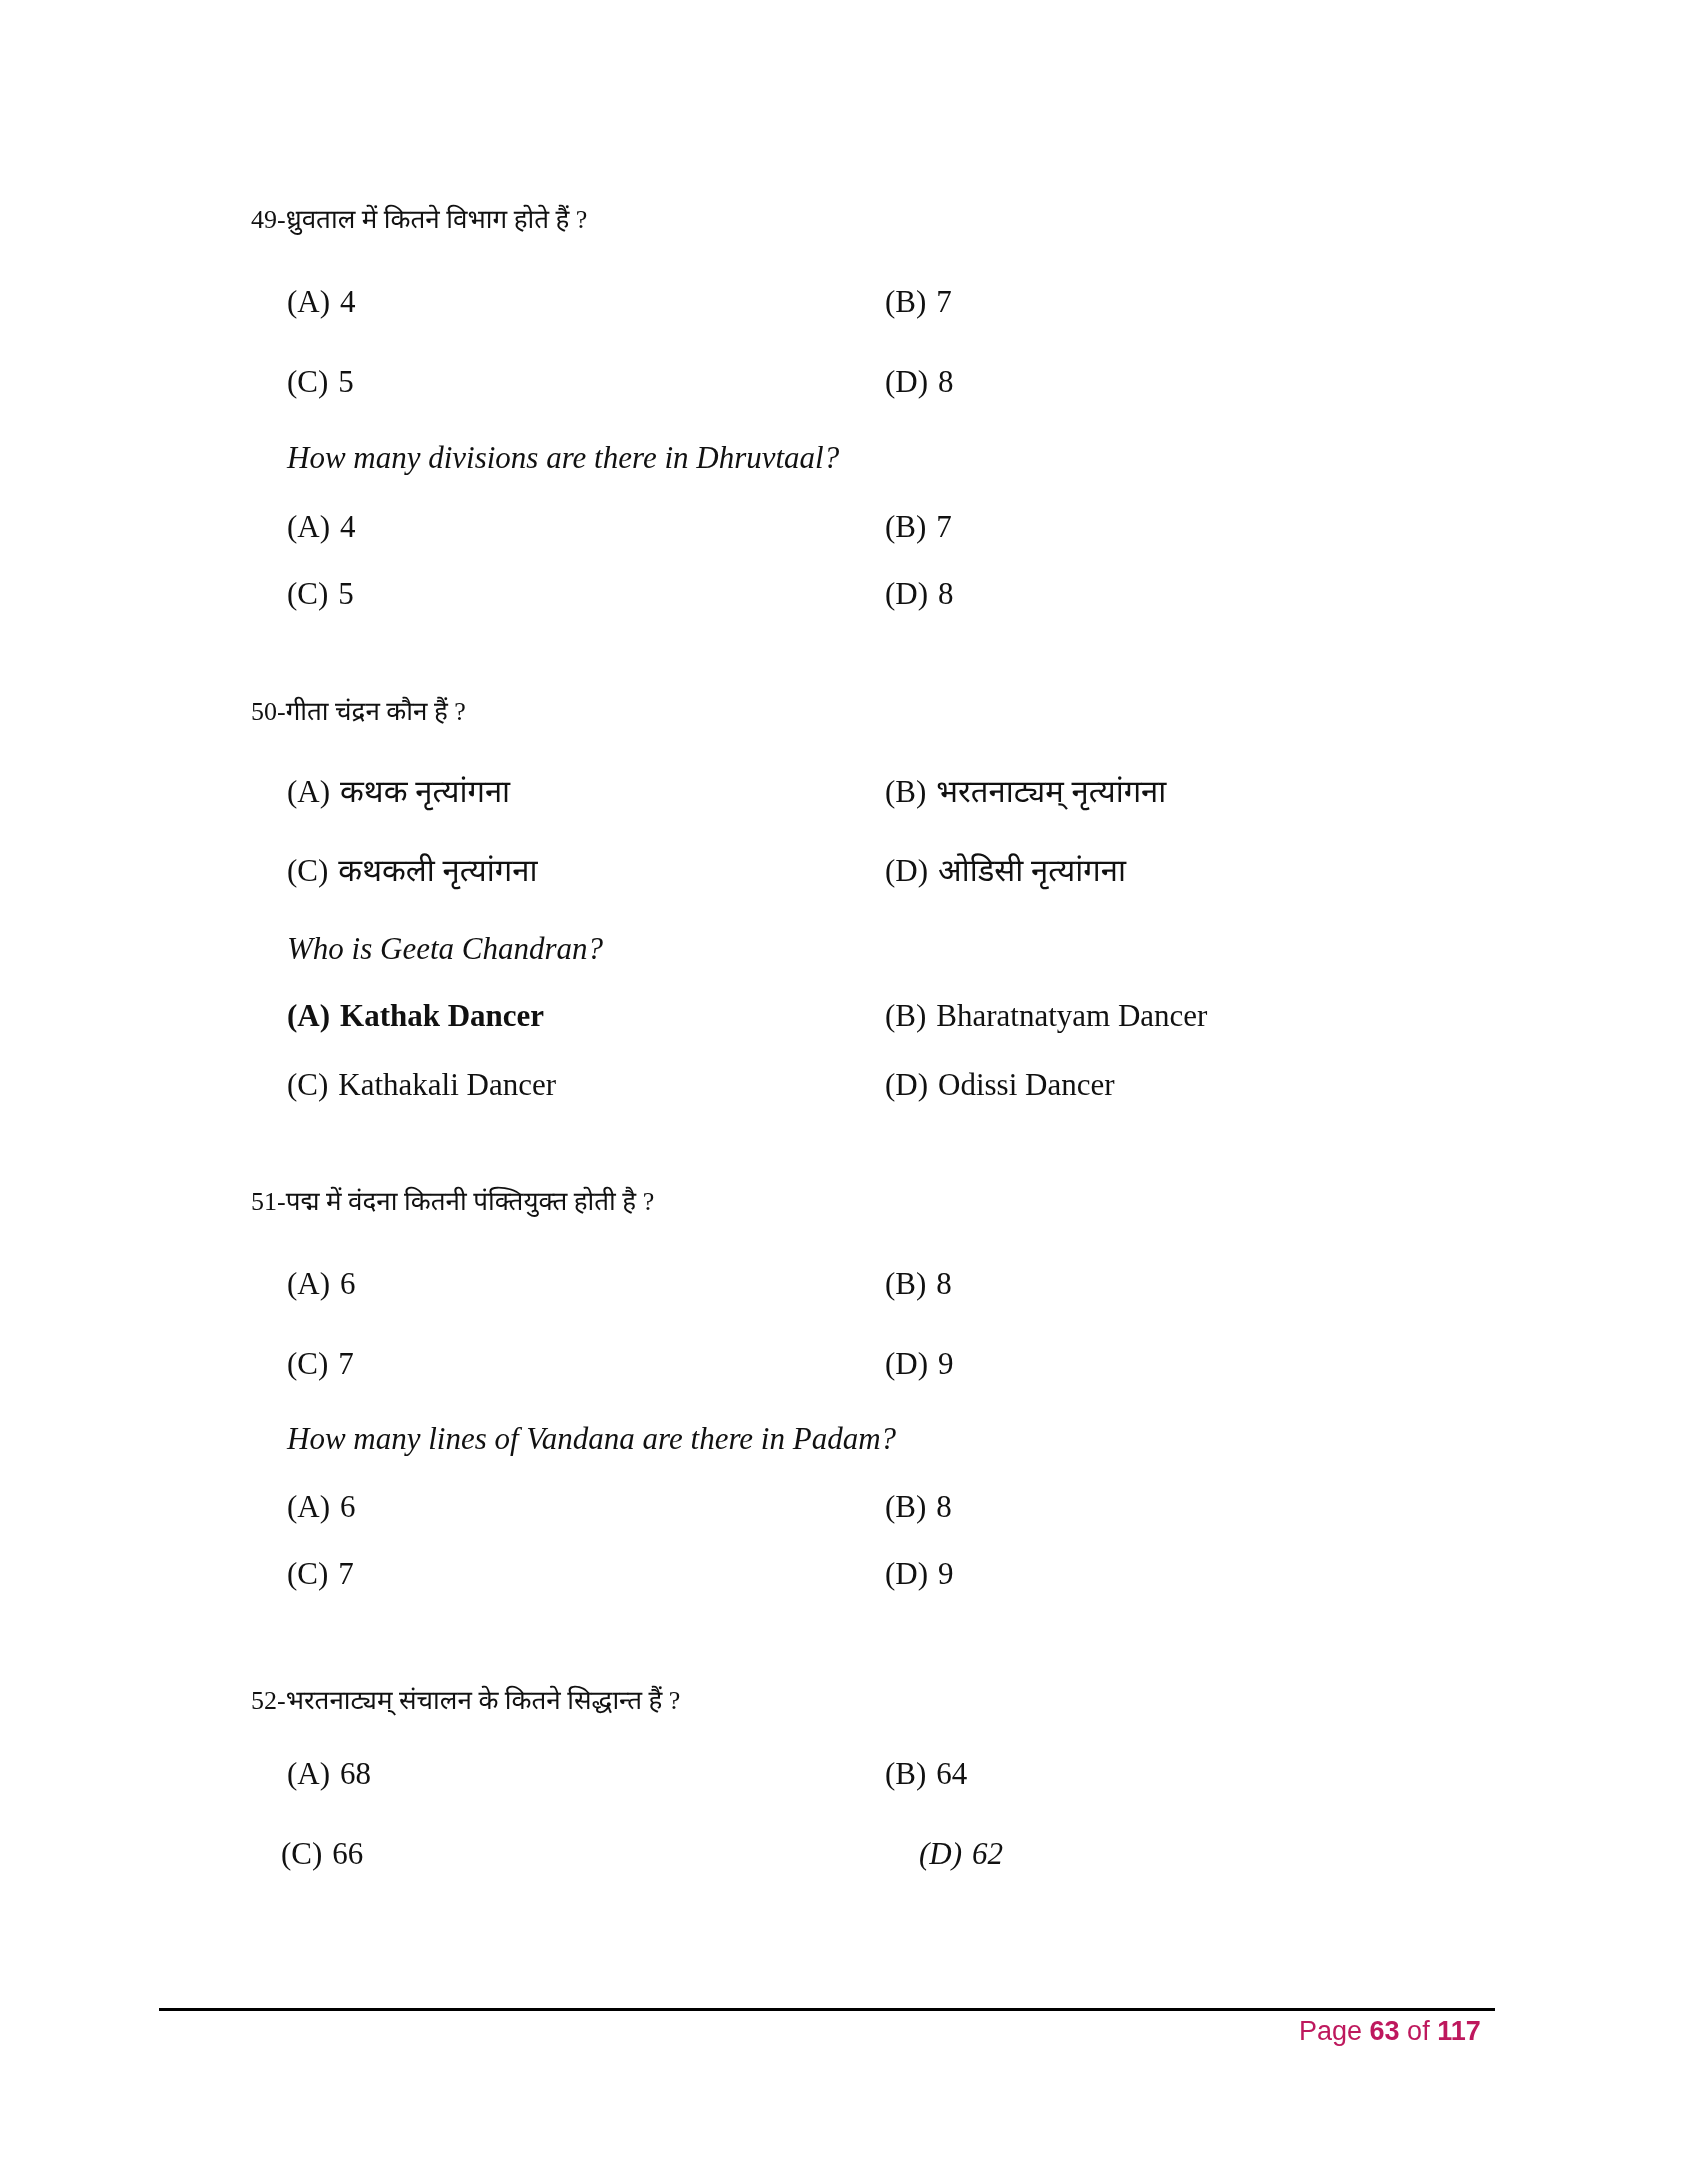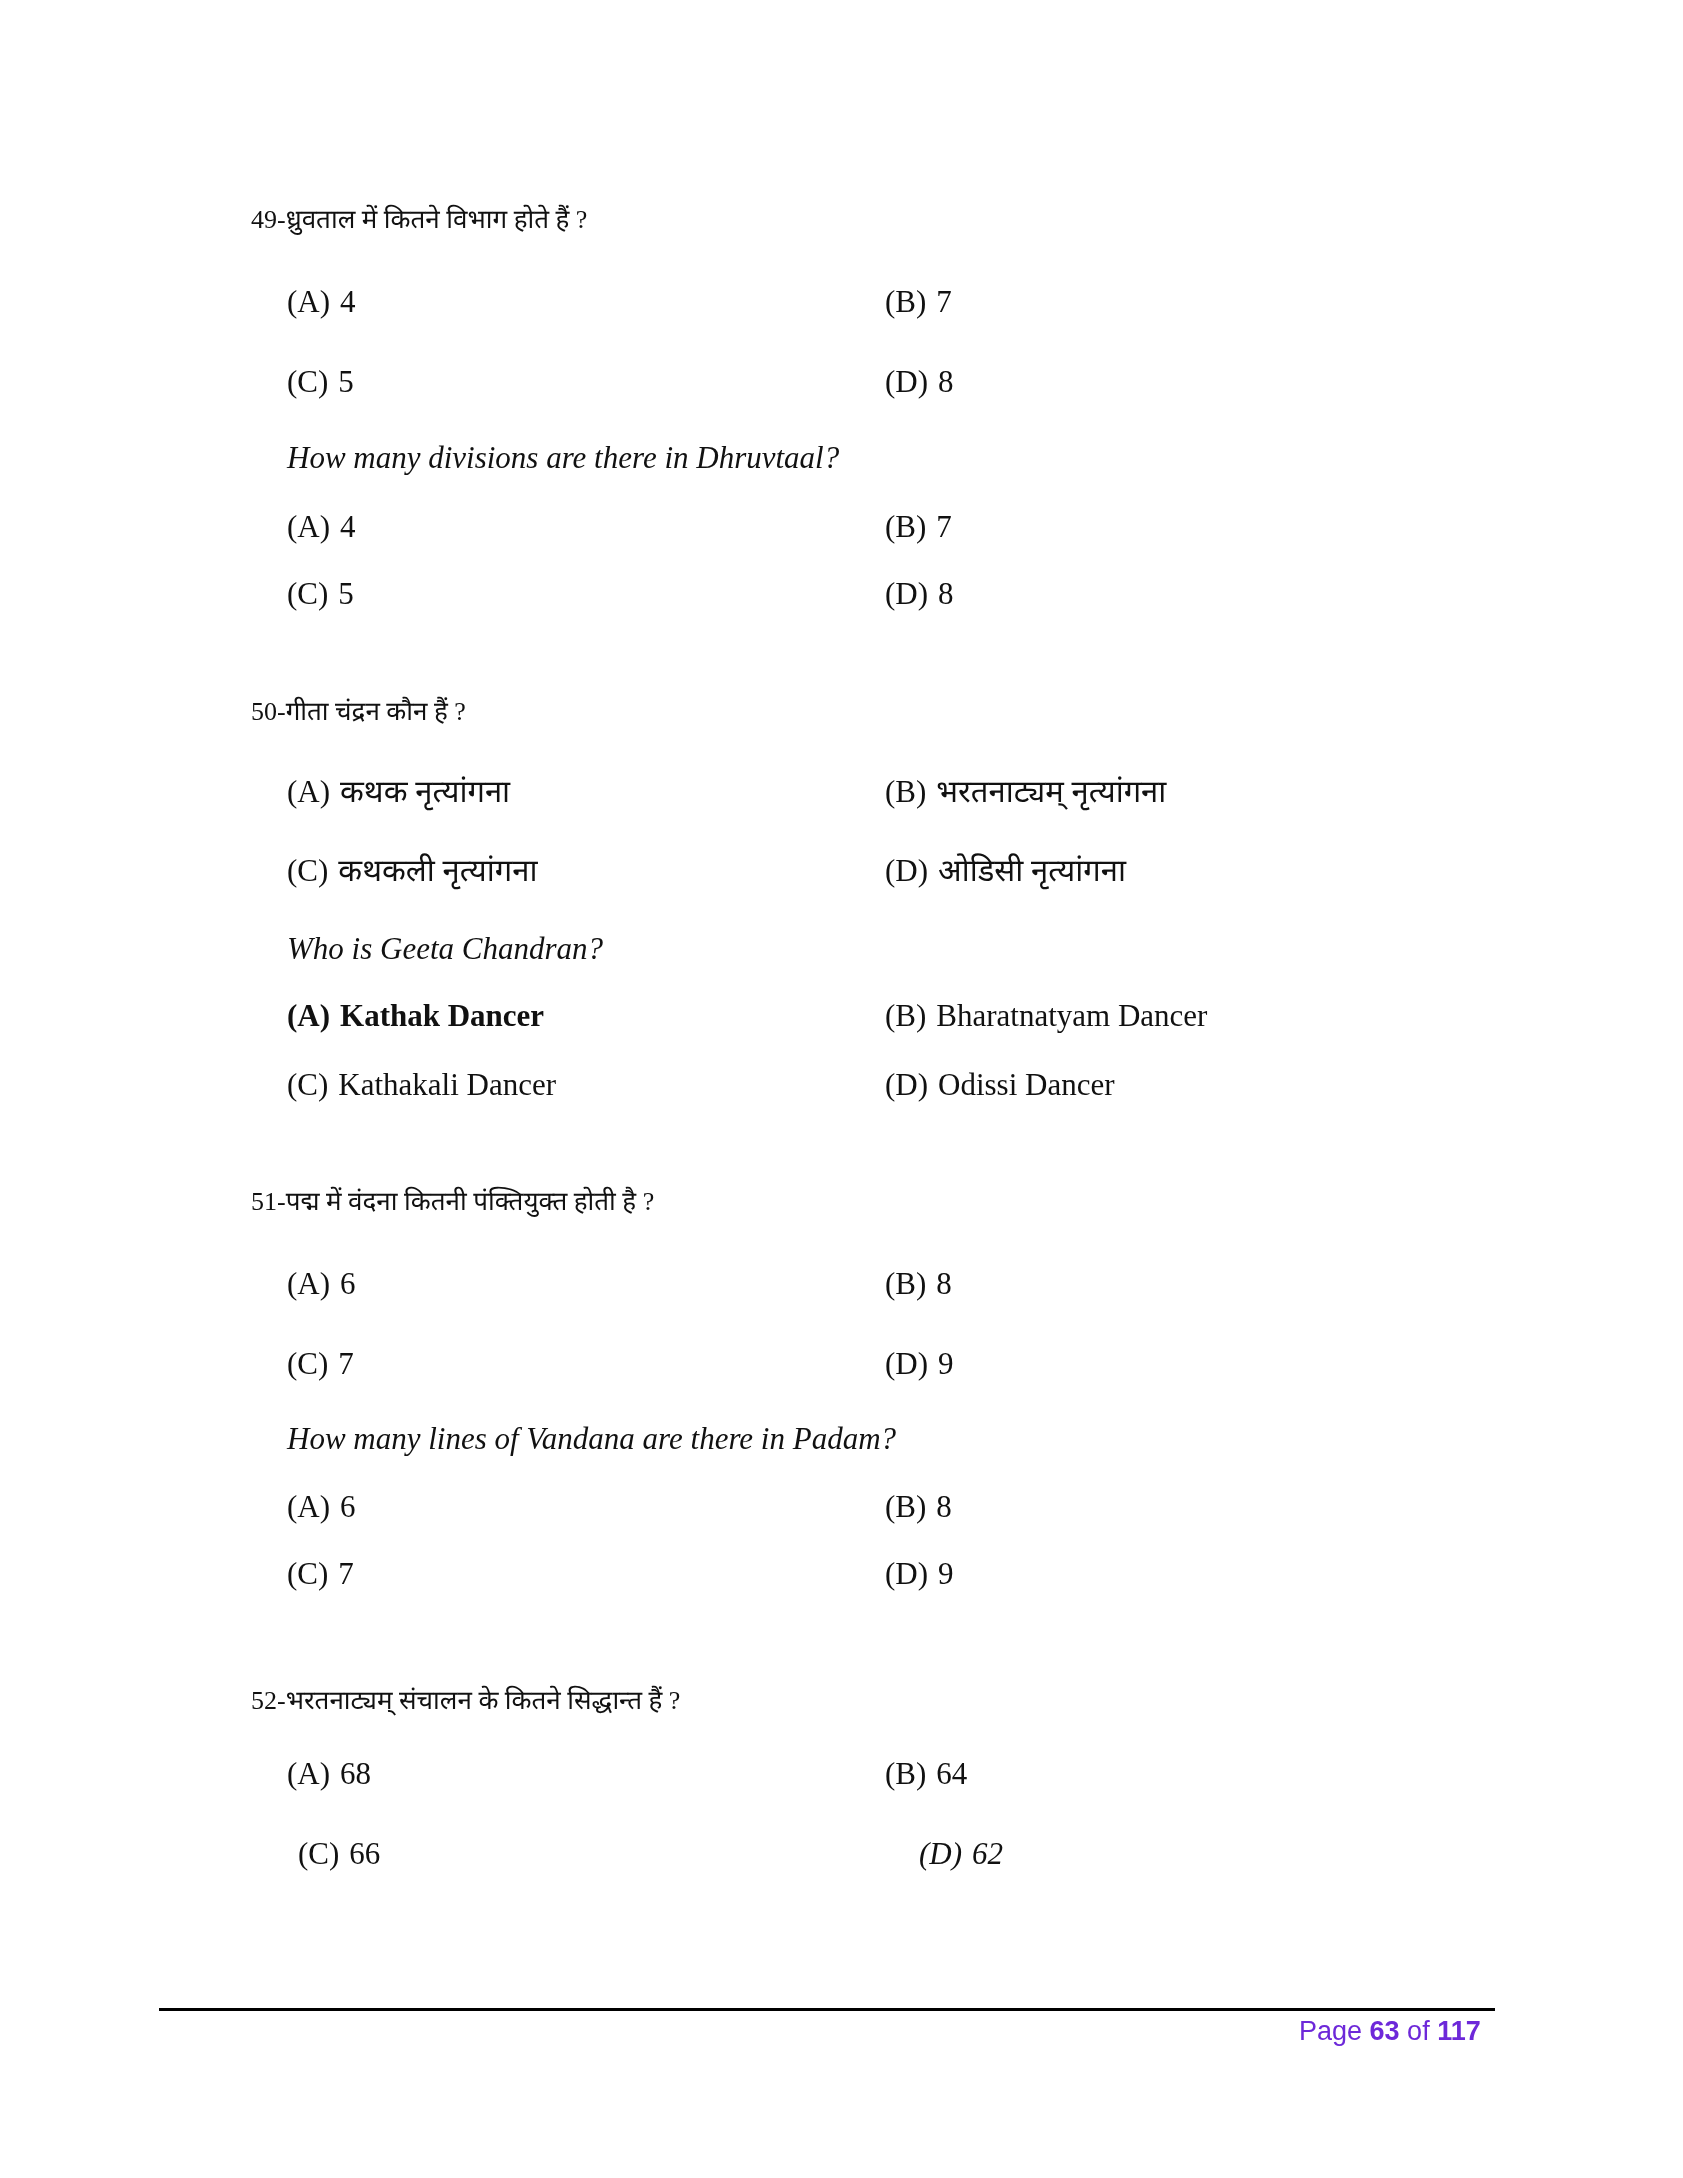--- a/index.html
+++ b/index.html
@@ -5,21 +5,21 @@
   html, body { margin:0; padding:0; background:#ffffff; }
   body { width:1683px; height:2178px; position:relative; overflow:hidden; color:#111;
          font-family:"Liberation Serif","DejaVu Serif",serif; }
   .abs { position:absolute; white-space:nowrap; }
   .q { font-size:26px; line-height:40px; }
   .opt { font-size:31px; line-height:38px; }
   .eng { font-size:31px; line-height:38px;font-style:italic; }
   .optlabel { margin-right:10px; }
   .hline { position:absolute; left:159px; width:1336px; top:2008px; height:3px; background:#000; }
   .footer { position:absolute; top:2016px; left:1299px; font-family:"Liberation Sans","DejaVu Sans",sans-serif;
-            font-size:27px; color:#6d28d9; }
+            font-size:27px; color:#be185d; }
   .footer b { font-weight:bold; }
 </style>
 </head>
 <body>
 
 <div class="abs q" style="left:251px;top:200px;">
   <span>49-</span><span>ध्रुवताल में कितने विभाग होते हैं ?</span>
 </div>
 <div class="abs opt" style="left:287px;top:283px;"><span class="optlabel">(A)</span><span>4</span></div>
 <div class="abs opt" style="left:885px;top:283px;"><span class="optlabel">(B)</span><span>7</span></div>
@@ -55,20 +55,20 @@
 <div class="abs opt" style="left:287px;top:1488px;"><span class="optlabel">(A)</span><span>6</span></div>
 <div class="abs opt" style="left:885px;top:1488px;"><span class="optlabel">(B)</span><span>8</span></div>
 <div class="abs opt" style="left:287px;top:1555px;"><span class="optlabel">(C)</span><span>7</span></div>
 <div class="abs opt" style="left:885px;top:1555px;"><span class="optlabel">(D)</span><span>9</span></div>
 
 <div class="abs q" style="left:251px;top:1673px;margin-top:8px;">
   <span>52-</span><span>भरतनाट्यम् संचालन के कितने सिद्धान्त हैं ?</span>
 </div>
 <div class="abs opt" style="left:287px;top:1755px;"><span class="optlabel">(A)</span><span>68</span></div>
 <div class="abs opt" style="left:885px;top:1755px;text-align:right;"><span class="optlabel">(B)</span><span>64</span></div>
-<div class="abs opt" style="left:298px;top:1835px;font-family:Liberation Serif, serif;"><span class="optlabel">(C)</span><span>66</span></div>
+<div class="abs opt" style="left:281px;top:1835px;font-family:Liberation Serif, serif;"><span class="optlabel">(C)</span><span>66</span></div>
 <div class="abs opt" style="left:919px;top:1835px;font-style:italic;"><span class="optlabel">(D)</span><span>62</span></div>
 
 <div class="hline"></div>
 <div class="footer">
   <span>Page </span><b>63</b><span> of </span><b>117</b>
 </div>
 
 
 </body></html>

